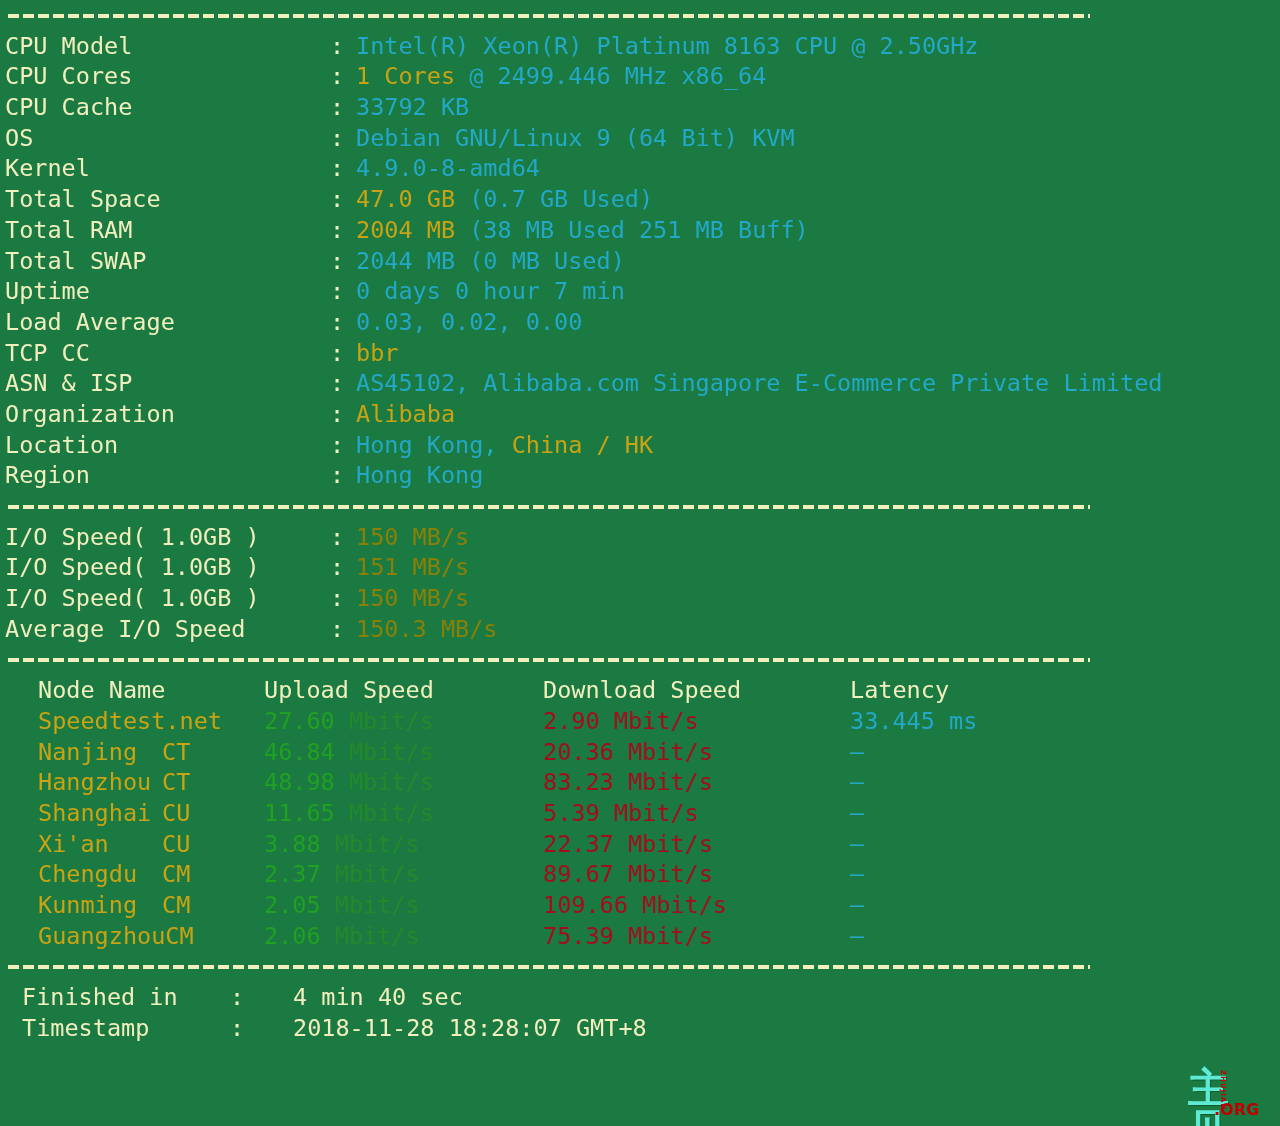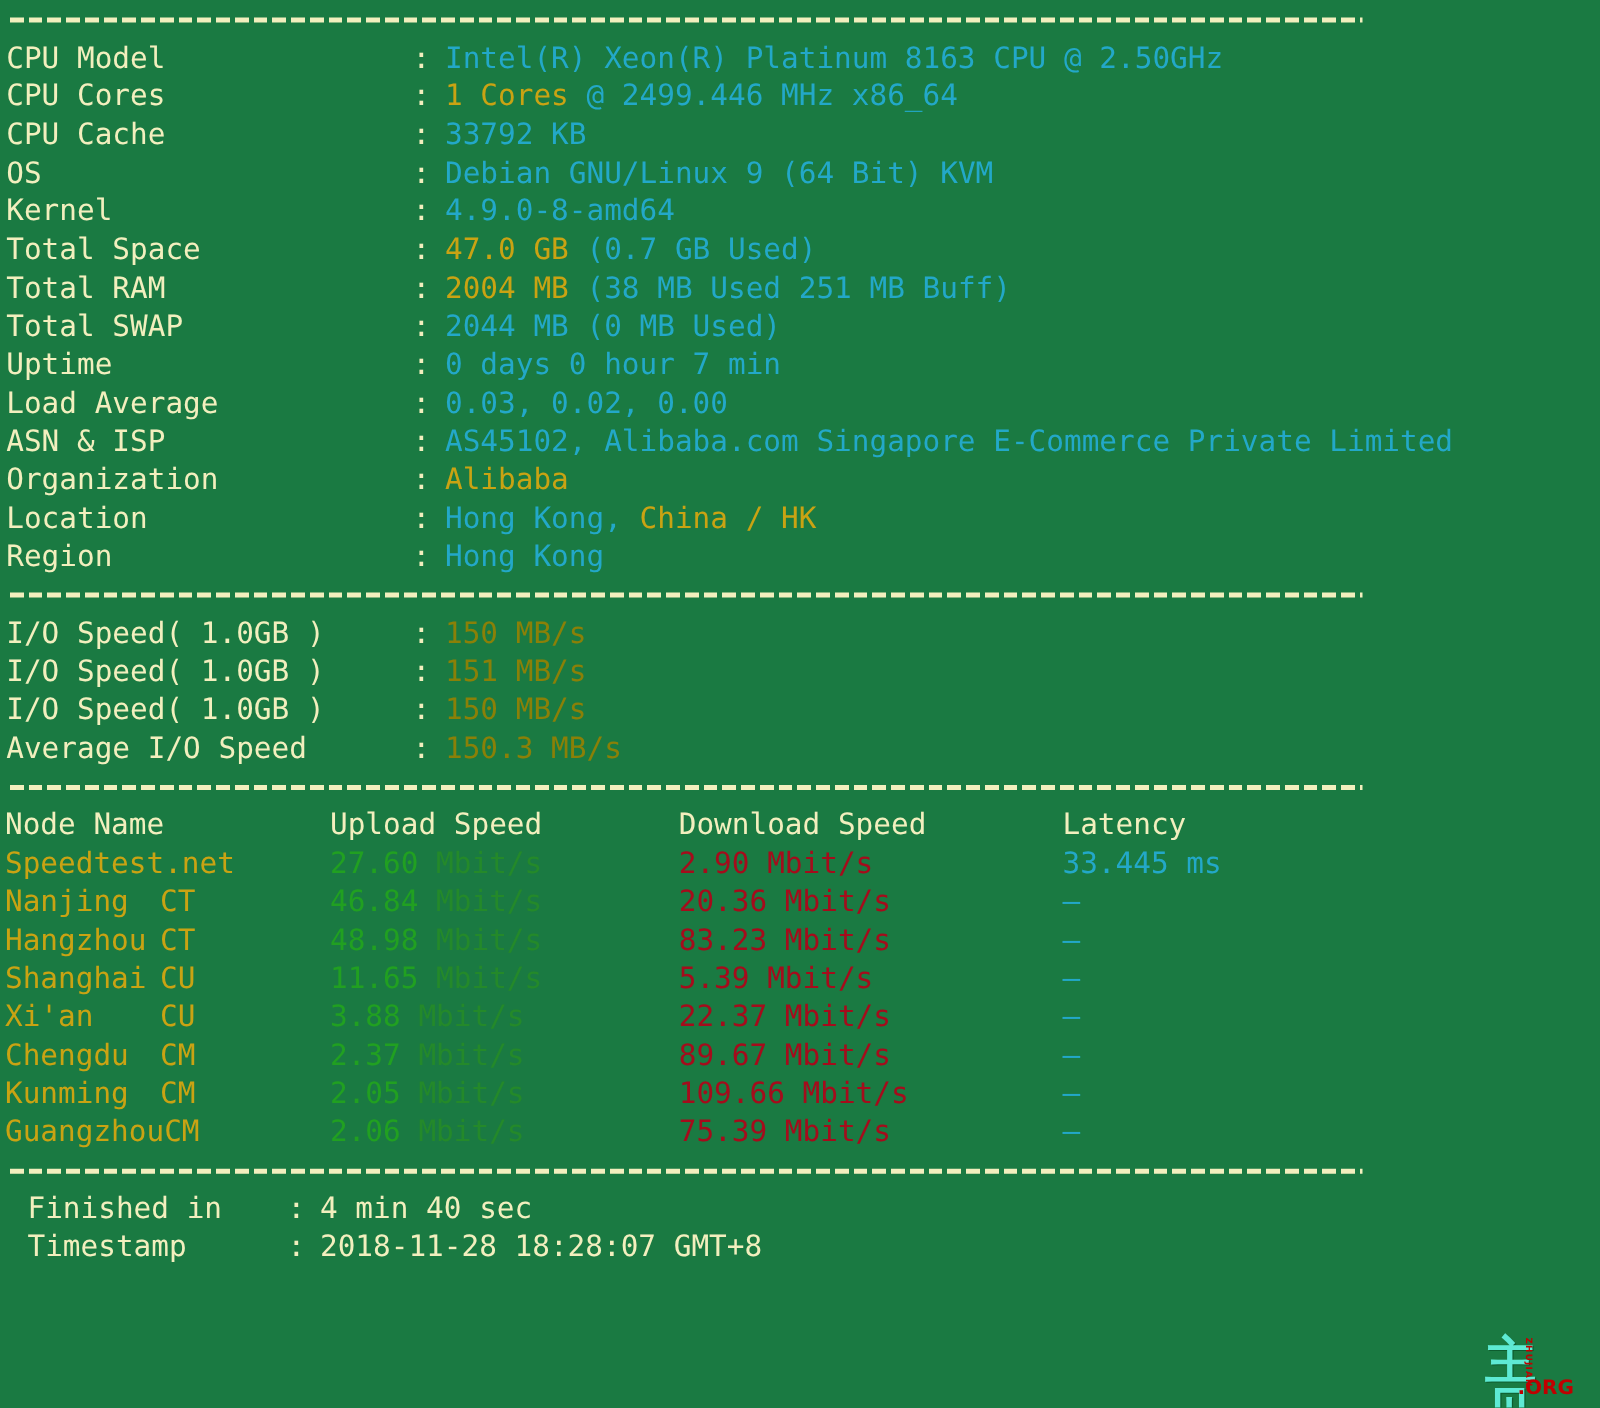--- a/index.html
+++ b/index.html
@@ -80,21 +80,21 @@
 
   
   .tbl-row {
     height: 30.7px;
     white-space: pre;
     display: block;
   }
   .col-node {
     display: inline-block;
     width: 264px;
-    padding-left: 4px;
+    padding-left: 38px;
     box-sizing: border-box;
     vertical-align: top;
   }
   .col-node .isp {
     display: inline-block;
     width: 68px;
   }
   .col-node .nm {
     display: inline-block;
     min-width: 124px;
@@ -133,21 +133,21 @@
     box-sizing: border-box;
     color: #f2efbe;
     vertical-align: top;
   }
   .foot-colon {
     display: inline-block;
     width: 26px;
     color: #f2efbe;
     vertical-align: top;
   }
-  .foot-val { color: #f2efbe; }
+  .foot-val { color: #f2efbe; margin-left: 37px; }
 
   
   .watermark {
     position: absolute;
     right: 14px;
     bottom: 8px;
     width: 78px;
     height: 52px;
     pointer-events: none;
   }
@@ -197,20 +197,21 @@
       <div class="row"><span class="label">CPU Model</span><span class="colon">:</span><span class="val c-cyan">Intel(R) Xeon(R) Platinum 8163 CPU @ 2.50GHz</span></div>
       <div class="row"><span class="label">CPU Cores</span><span class="colon">:</span><span class="val c-gold">1 Cores</span><span class="val c-cyan"> @ 2499.446 MHz x86_64</span></div>
       <div class="row"><span class="label">CPU Cache</span><span class="colon">:</span><span class="val c-cyan">33792 KB</span></div>
       <div class="row"><span class="label">OS</span><span class="colon">:</span><span class="val c-cyan">Debian GNU/Linux 9 (64 Bit)</span><span class="val c-cyan"> KVM</span></div>
       <div class="row"><span class="label">Kernel</span><span class="colon">:</span><span class="val c-cyan">4.9.0-8-amd64</span></div>
       <div class="row"><span class="label">Total Space</span><span class="colon">:</span><span class="val c-gold">47.0 GB</span><span class="val c-cyan"> (0.7 GB Used)</span></div>
       <div class="row"><span class="label">Total RAM</span><span class="colon">:</span><span class="val c-gold">2004 MB</span><span class="val c-cyan"> (38 MB Used 251 MB Buff)</span></div>
       <div class="row"><span class="label">Total SWAP</span><span class="colon">:</span><span class="val c-cyan">2044 MB (0 MB Used)</span></div>
       <div class="row"><span class="label">Uptime</span><span class="colon">:</span><span class="val c-cyan">0 days 0 hour 7 min</span></div>
       <div class="row"><span class="label">Load Average</span><span class="colon">:</span><span class="val c-cyan">0.03, 0.02, 0.00</span></div>
+      <div class="row"><span class="label">TCP CC</span><span class="colon">:</span><span class="val c-gold">bbr</span></div>
       <div class="row"><span class="label">ASN &amp; ISP</span><span class="colon">:</span><span class="val c-cyan">AS45102, Alibaba.com Singapore E-Commerce Private Limited</span></div>
       <div class="row"><span class="label">Organization</span><span class="colon">:</span><span class="val c-gold">Alibaba</span></div>
       <div class="row"><span class="label">Location</span><span class="colon">:</span><span class="val c-cyan">Hong Kong,</span><span class="val c-gold"> China / HK</span></div>
       <div class="row"><span class="label">Region</span><span class="colon">:</span><span class="val c-cyan">Hong Kong</span></div>
     </div>
 
   <div class="sep"></div>
 
   <div id="iospeed">
       <div class="row"><span class="label">I/O Speed( 1.0GB )</span><span class="colon">:</span><span class="val c-olive">150 MB/s</span></div>

